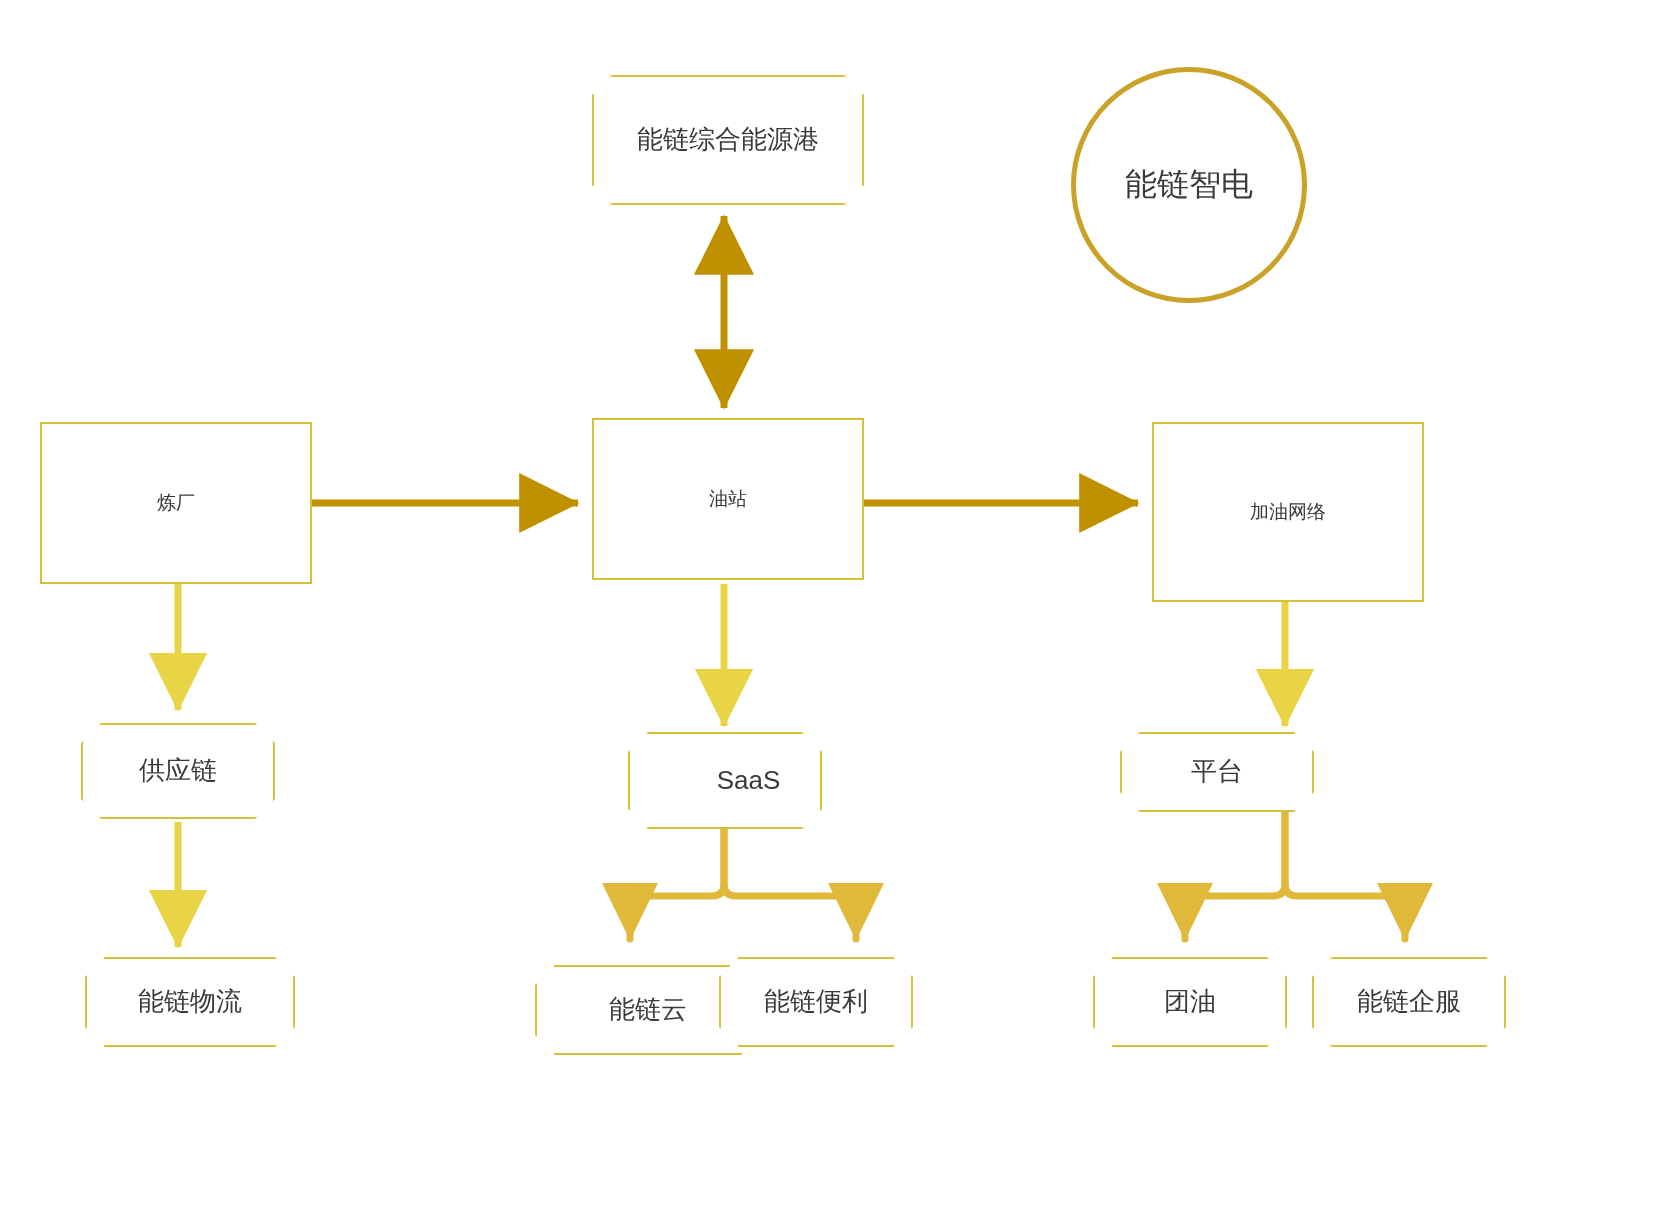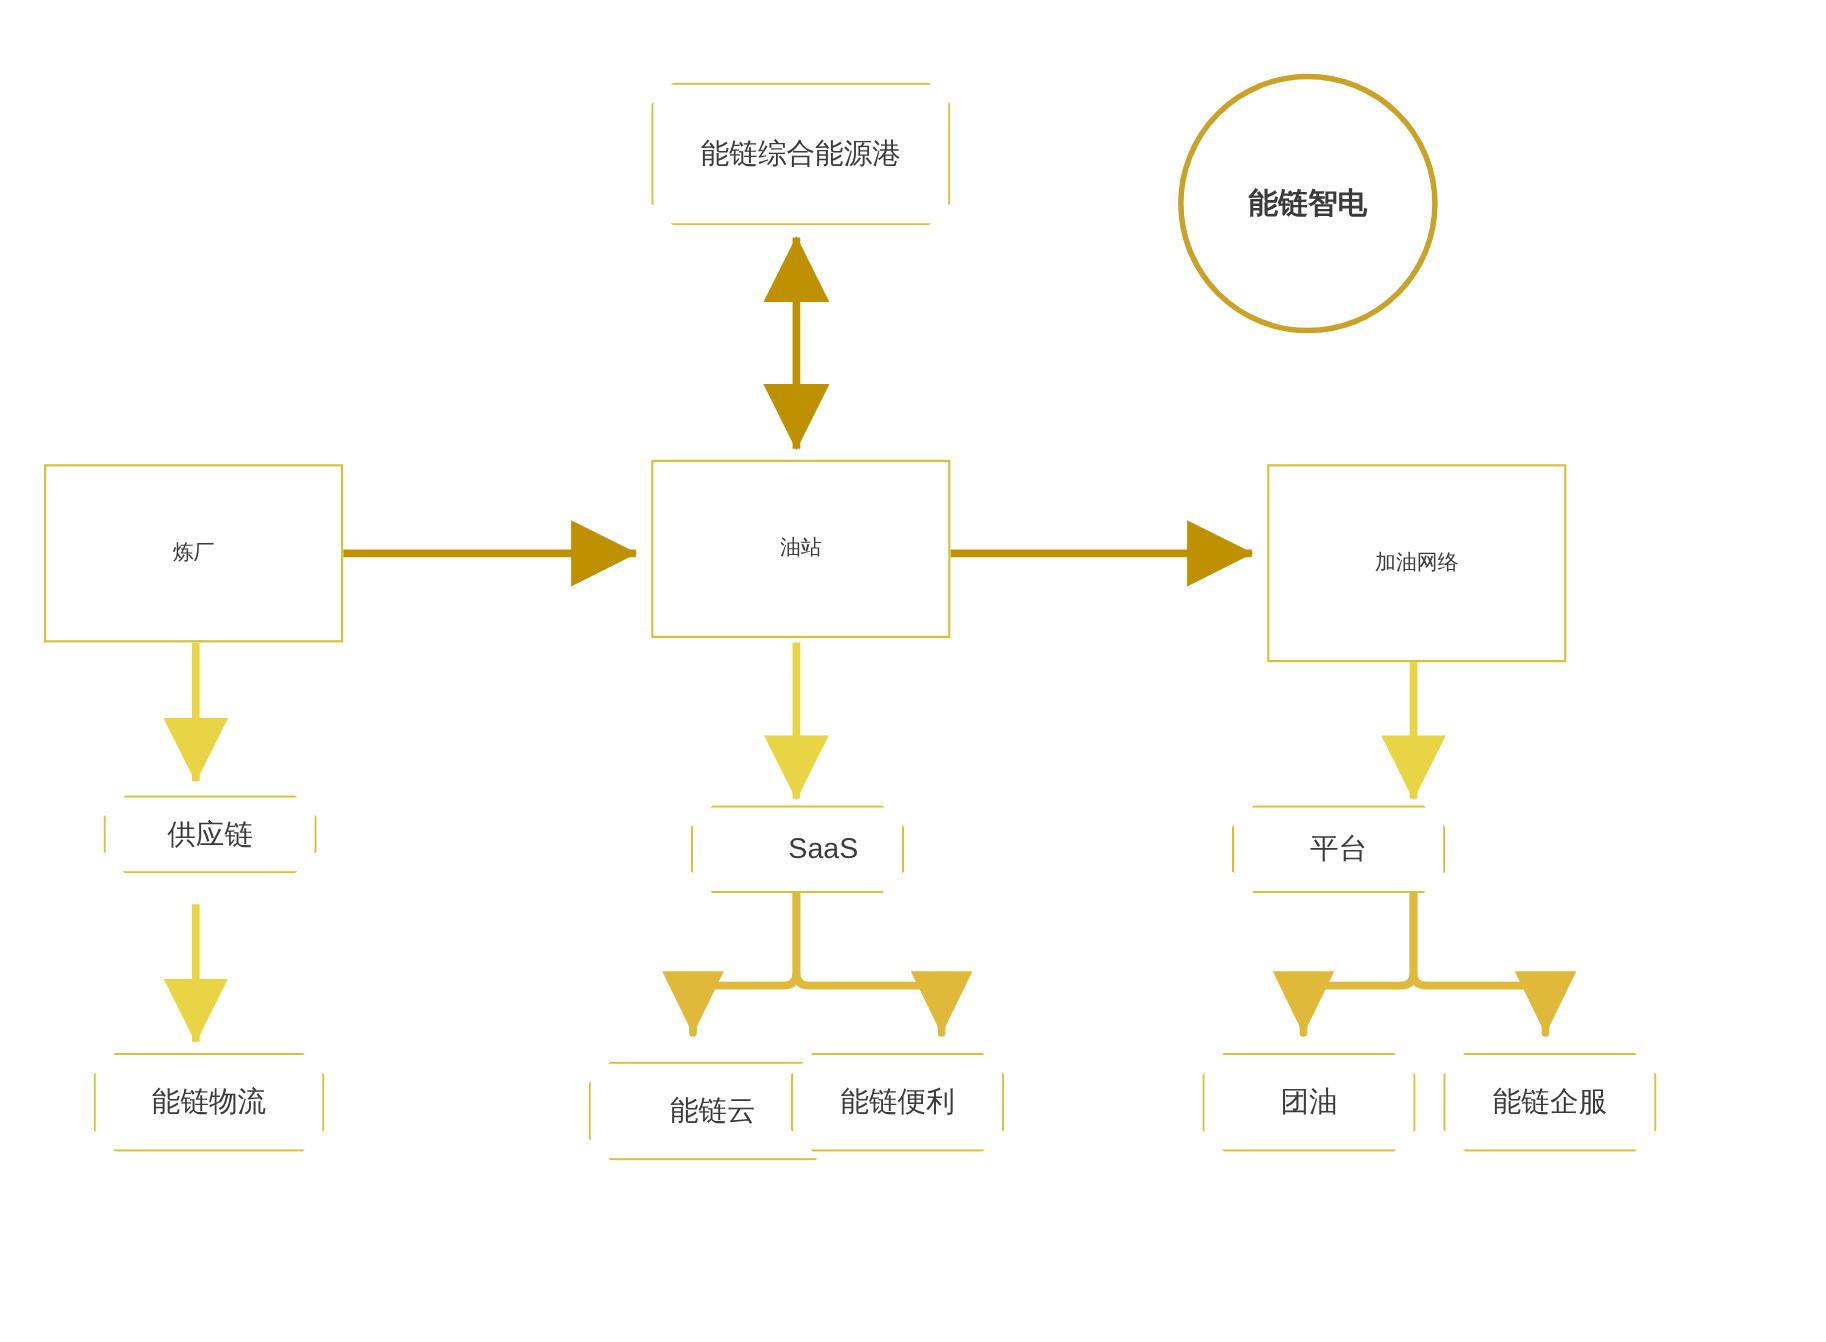--- a/index.html
+++ b/index.html
@@ -54,21 +54,21 @@
   .circle-node {
     position: absolute;
     border: 5px solid #C9A227;
     border-radius: 50%;
     background: #ffffff;
     display: flex;
     align-items: center;
     justify-content: center;
     color: #3a3a3a;
   }
-  .circle-node .lbl { font-size: 27px; font-weight: bold; }
+  .circle-node .lbl { font-size: 32px; }
 
   .lbl { pointer-events: none; }
 </style>
 </head>
 <body>
 
 <div id="canvas">
 
   <svg id="wires" viewBox="0 0 1660 1220" width="1660" height="1220" xmlns="http://www.w3.org/2000/svg">
     <defs>
@@ -121,25 +121,25 @@
   </div>
 
   <div class="node rect" style="left:592px; top:418px; width:272px; height:162px;">
     <span class="lbl">油站</span>
   </div>
 
   <div class="node rect" style="left:1152px; top:422px; width:272px; height:180px;">
     <span class="lbl">加油网络</span>
   </div>
 
-  <div class="node chamfer c-all" style="left:94px; top:723px; width:194px; height:71px;">
+  <div class="node chamfer c-all" style="left:81px; top:723px; width:194px; height:96px;border-radius:21px;">
     <span class="lbl">供应链</span>
   </div>
 
-  <div class="node chamfer c-all" style="left:628px; top:732px; width:194px; height:80px;padding-left:47px;">
+  <div class="node chamfer c-all" style="left:628px; top:732px; width:194px; height:97px;padding-left:47px;">
     <span class="lbl">SaaS</span>
   </div>
 
   <div class="node chamfer c-all" style="left:1120px; top:732px; width:194px; height:80px;">
     <span class="lbl">平台</span>
   </div>
 
   <div class="node chamfer c-all" style="left:85px; top:957px; width:210px; height:90px;">
     <span class="lbl">能链物流</span>
   </div>

